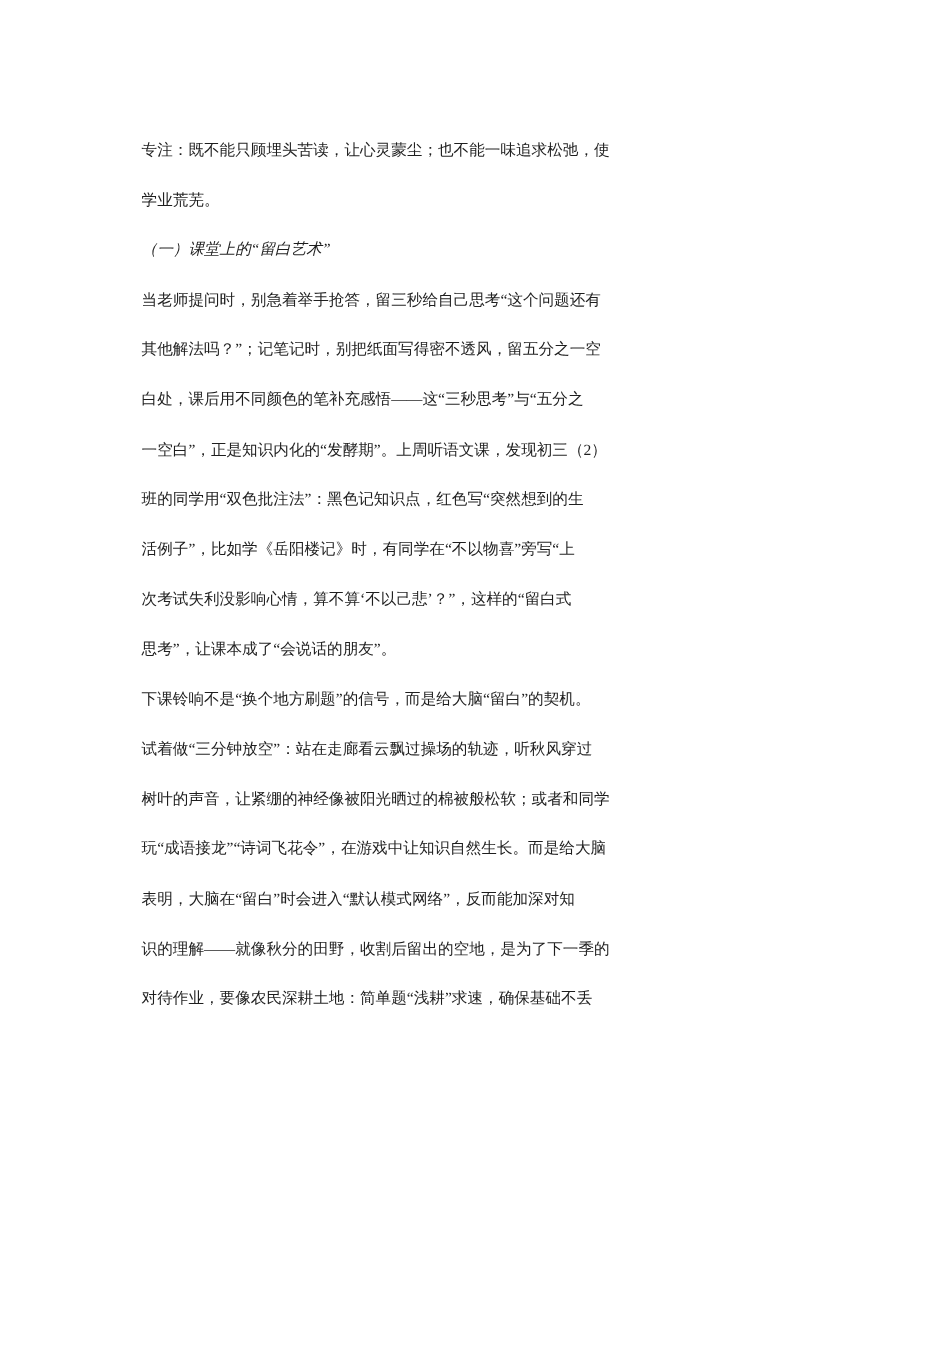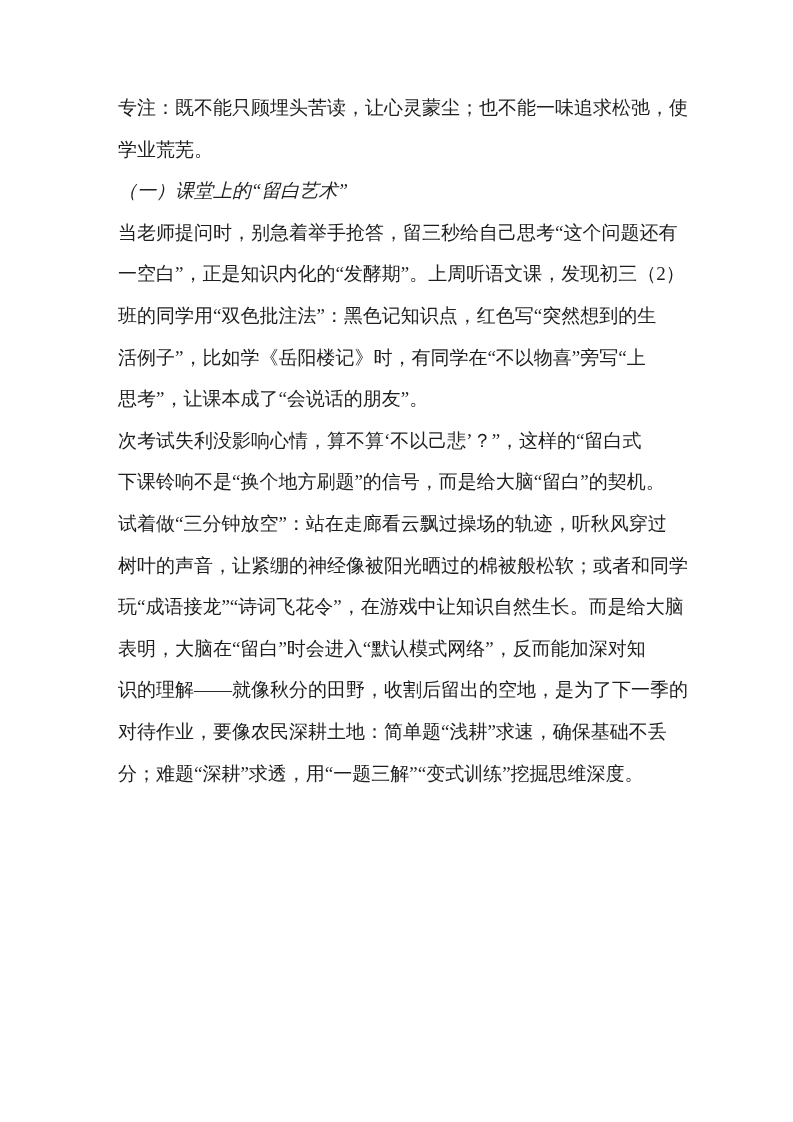--- a/index.html
+++ b/index.html
@@ -11,24 +11,24 @@
     position: relative;
     width: 793px;
     height: 1122px;
     background: #ffffff;
     overflow: hidden;
     font-family: "Liberation Serif", "DejaVu Serif", serif;
   }
   .text-block {
     position: absolute;
     left: 118px;
-    top: 87px;
+    top: 104px;
     width: 558px;
     color: #1e1e1e;
-    font-size: 19px;
+    font-size: 13px;
     line-height: 41.6px;
   }
   .line {
     height: 41.6px;
     white-space: nowrap;
     overflow: visible;
     font-weight: normal;
   }
   .line.heading {
     font-weight: normal; 
@@ -39,30 +39,31 @@
 <body>
 
 <div class="page">
   <div class="text-block">
 
     <div class="line">专注：既不能只顾埋头苦读，让心灵蒙尘；也不能一味追求松弛，使</div>
     <div class="line">学业荒芜。</div>
 
     <div class="line heading">（一）课堂上的“留白艺术”</div>
     <div class="line">当老师提问时，别急着举手抢答，留三秒给自己思考“这个问题还有</div>
+    <div class="line">其他解法吗？”；记笔记时，别把纸面写得密不透风，留五分之一空</div>
+    <div class="line">白处，课后用不同颜色的笔补充感悟——这“三秒思考”与“五分之</div>
     <div class="line">一空白”，正是知识内化的“发酵期”。上周听语文课，发现初三（2）</div>
     <div class="line">班的同学用“双色批注法”：黑色记知识点，红色写“突然想到的生</div>
     <div class="line">活例子”，比如学《岳阳楼记》时，有同学在“不以物喜”旁写“上</div>
+    <div class="line">次考试失利没影响心情，算不算‘不以己悲’？”，这样的“留白式</div>
     <div class="line">思考”，让课本成了“会说话的朋友”。</div>
-    <div class="line">次考试失利没影响心情，算不算‘不以己悲’？”，这样的“留白式</div>
 
     <div class="line">下课铃响不是“换个地方刷题”的信号，而是给大脑“留白”的契机。</div>
     <div class="line">试着做“三分钟放空”：站在走廊看云飘过操场的轨迹，听秋风穿过</div>
     <div class="line">树叶的声音，让紧绷的神经像被阳光晒过的棉被般松软；或者和同学</div>
     <div class="line">玩“成语接龙”“诗词飞花令”，在游戏中让知识自然生长。而是给大脑</div>
     <div class="line">表明，大脑在“留白”时会进入“默认模式网络”，反而能加深对知</div>
     <div class="line">识的理解——就像秋分的田野，收割后留出的空地，是为了下一季的</div>
 
     <div class="line">对待作业，要像农民深耕土地：简单题“浅耕”求速，确保基础不丢</div>
-    <div class="line">分；难题“深耕”求透，用“一题三解”“变式训练”挖掘思维深度。</div>
 
   </div>
 </div>
 
 </body></html>

